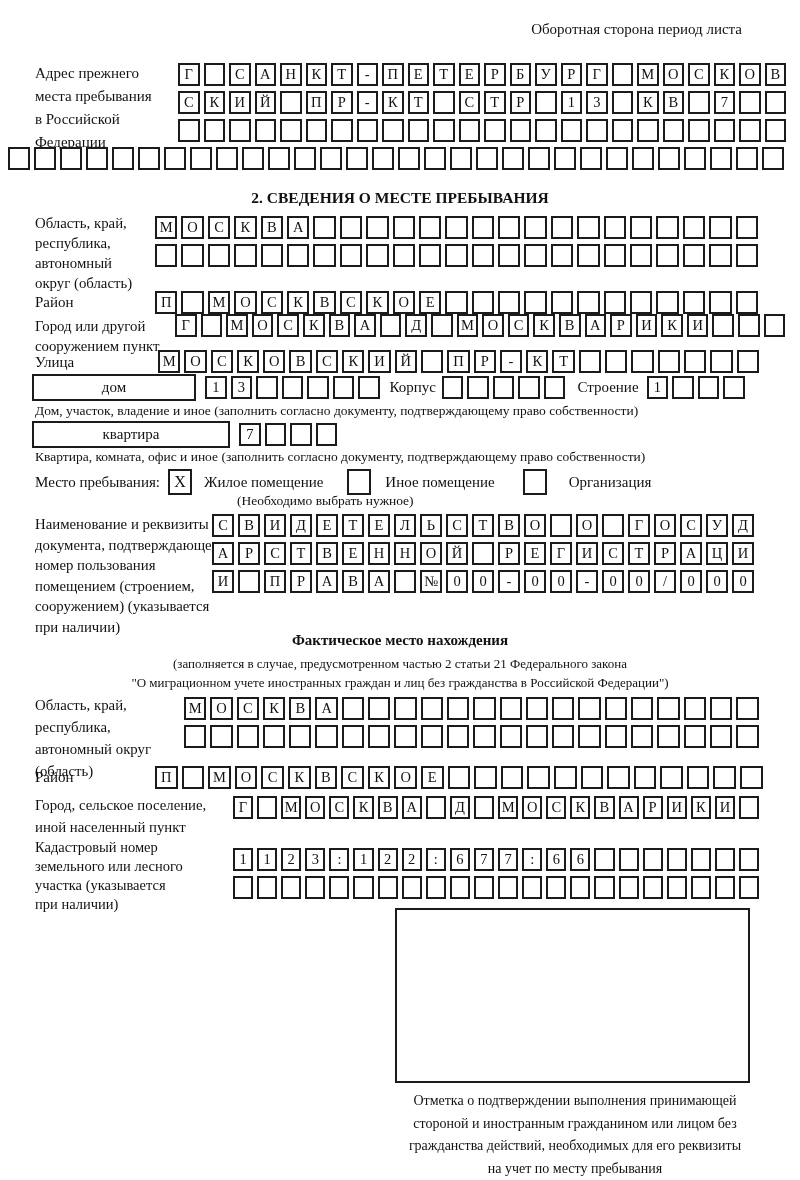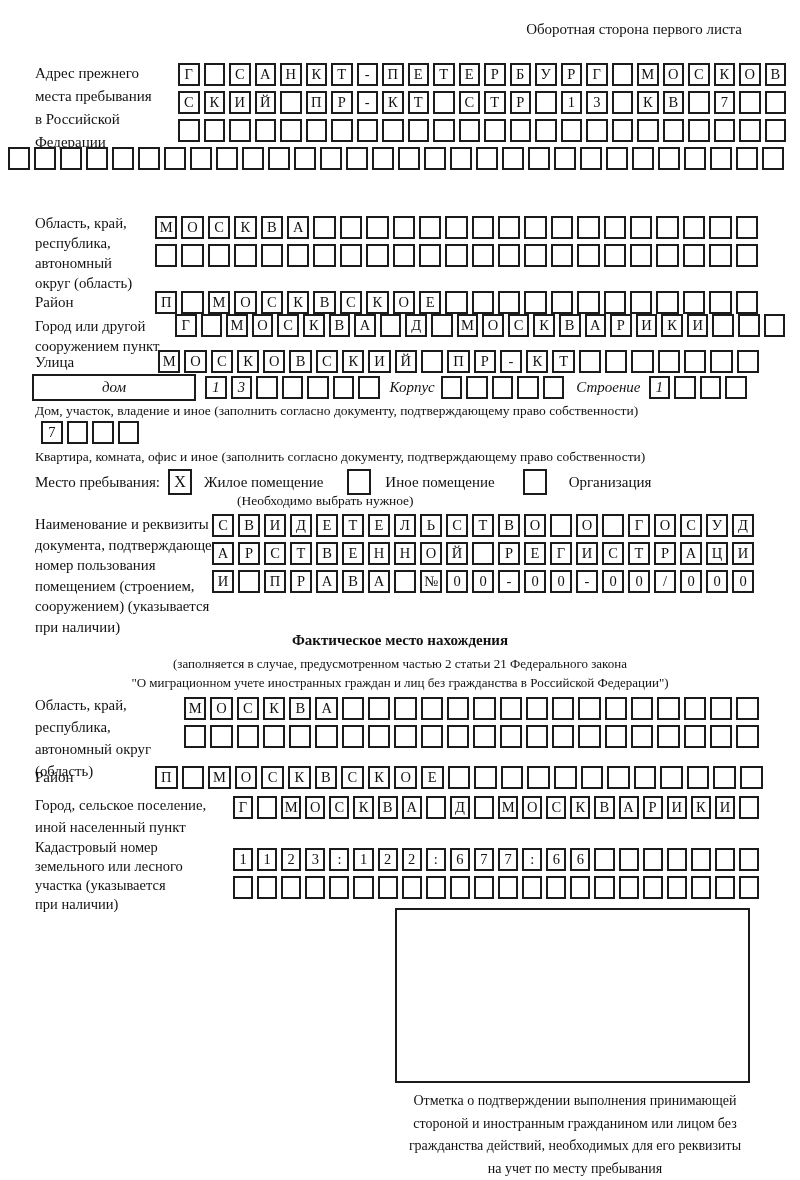--- a/index.html
+++ b/index.html
@@ -23,21 +23,21 @@
   .chk{flex:none;width:24px;height:26px;border:2px solid #1b1b1b;box-sizing:border-box;
         display:flex;align-items:center;justify-content:center;font-size:16px;background:#fff;}
   .stamp{border:2px solid #1b1b1b;background:#fff;box-sizing:border-box;}
   .cap{font-size:14px;line-height:22.5px;text-align:center;}
 </style>
 </head>
 <body>
 
 <div class="page">
 
-  <div class="abs title" style="top:21px;right:58px;">Оборотная сторона первого листа</div>
+  <div class="abs title" style="top:21px;right:58px;">Оборотная сторона период листа</div>
 
   <div class="abs lbl" style="left:35px;top:62px;">
     <div>Адрес прежнего</div>
     <div>места пребывания</div>
     <div>в Российской</div>
     <div>Федерации</div>
   </div>
   <div class="abs cellrow" style="left:178px;top:63px;">
       <span class="cell" style="width: 21.5px;">Г</span>
       <span class="cell" style="width: 21.5px;"></span>
@@ -142,20 +142,21 @@
       <span class="cell" style="width: 22px;"></span>
       <span class="cell" style="width: 22px;"></span>
       <span class="cell" style="width: 22px;"></span>
       <span class="cell" style="width: 22px;"></span>
       <span class="cell" style="width: 22px;"></span>
       <span class="cell" style="width: 22px;"></span>
       <span class="cell" style="width: 22px;"></span>
       <span class="cell" style="width: 22px;"></span>
     </div>
 
+  <div class="abs center hdr" style="top:189px;left:0;">2. СВЕДЕНИЯ О МЕСТЕ ПРЕБЫВАНИЯ</div>
 
   <div class="abs lbl20" style="left:35px;top:213px;">
     <div>Область, край,</div>
     <div>республика,</div>
     <div>автономный</div>
     <div>округ (область)</div>
   </div>
   <div class="abs cellrow" style="left:155px;top:216px;">
       <span class="cell" style="width: 22.4px;">М</span>
       <span class="cell" style="width: 22.4px;">О</span>
@@ -285,21 +286,21 @@
       <span class="cell" style="width: 22.3px;">Т</span>
       <span class="cell" style="width: 22.3px;"></span>
       <span class="cell" style="width: 22.3px;"></span>
       <span class="cell" style="width: 22.3px;"></span>
       <span class="cell" style="width: 22.3px;"></span>
       <span class="cell" style="width: 22.3px;"></span>
       <span class="cell" style="width: 22.3px;"></span>
       <span class="cell" style="width: 22.3px;"></span>
     </div>
 
-  <div class="abs inlinerow" style="left:32px;top:374px;font-style:italic;">
+  <div class="abs inlinerow" style="left:32px;top:374px;">
     <div class="widebox" style="width:164px;">дом</div>
     <div class="cellrow" style="margin-left:9px;">
         <span class="cell" style="width: 21.5px;">1</span>
         <span class="cell" style="width: 21.5px;">3</span>
         <span class="cell" style="width: 21.5px;"></span>
         <span class="cell" style="width: 21.5px;"></span>
         <span class="cell" style="width: 21.5px;"></span>
         <span class="cell" style="width: 21.5px;"></span>
         <span class="cell" style="width: 21.5px;"></span>
       </div>
@@ -315,20 +316,21 @@
     <div class="cellrow" style="margin-left:8px;">
         <span class="cell" style="width: 21.5px;">1</span>
         <span class="cell" style="width: 21.5px;"></span>
         <span class="cell" style="width: 21.5px;"></span>
         <span class="cell" style="width: 21.5px;"></span>
       </div>
   </div>
   <div class="abs note" style="left:35px;top:403px;font-size:13.5px;">Дом, участок, владение и иное (заполнить согласно документу, подтверждающему право собственности)</div>
 
   <div class="abs inlinerow" style="left:32px;top:421px;">
+    <div class="widebox" style="width:198px;">квартира</div>
     <div class="cellrow" style="margin-left:9px;">
         <span class="cell" style="width: 21.5px;">7</span>
         <span class="cell" style="width: 21.5px;"></span>
         <span class="cell" style="width: 21.5px;"></span>
         <span class="cell" style="width: 21.5px;"></span>
       </div>
   </div>
   <div class="abs note" style="left:35px;top:449px;font-size:13.5px;">Квартира, комната, офис и иное (заполнить согласно документу, подтверждающему право собственности)</div>
 
   <div class="abs inlinerow" style="left:35px;top:469px;">

